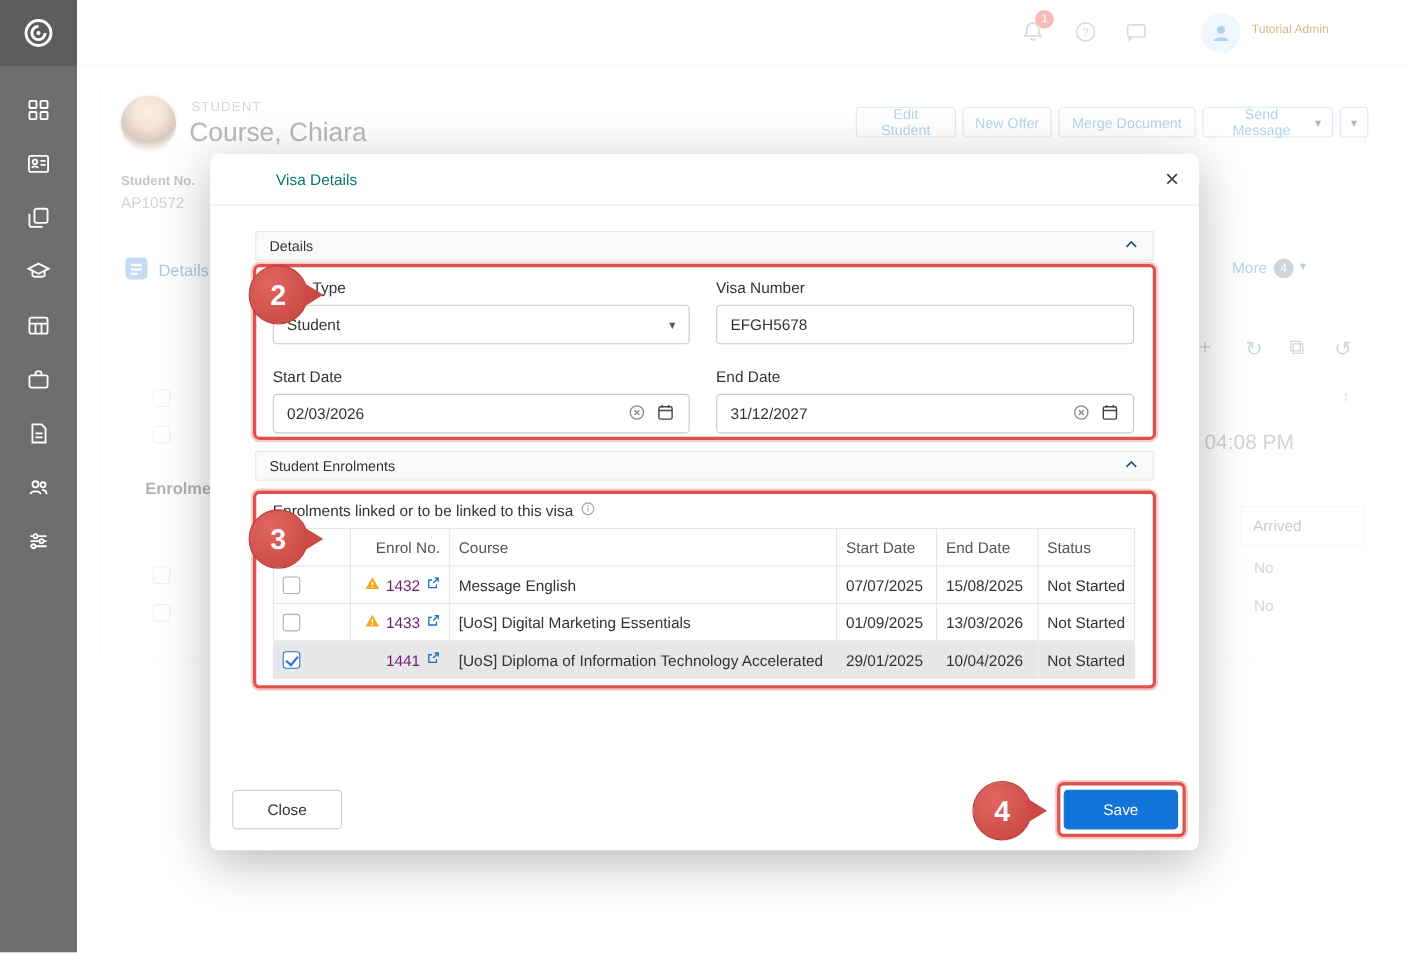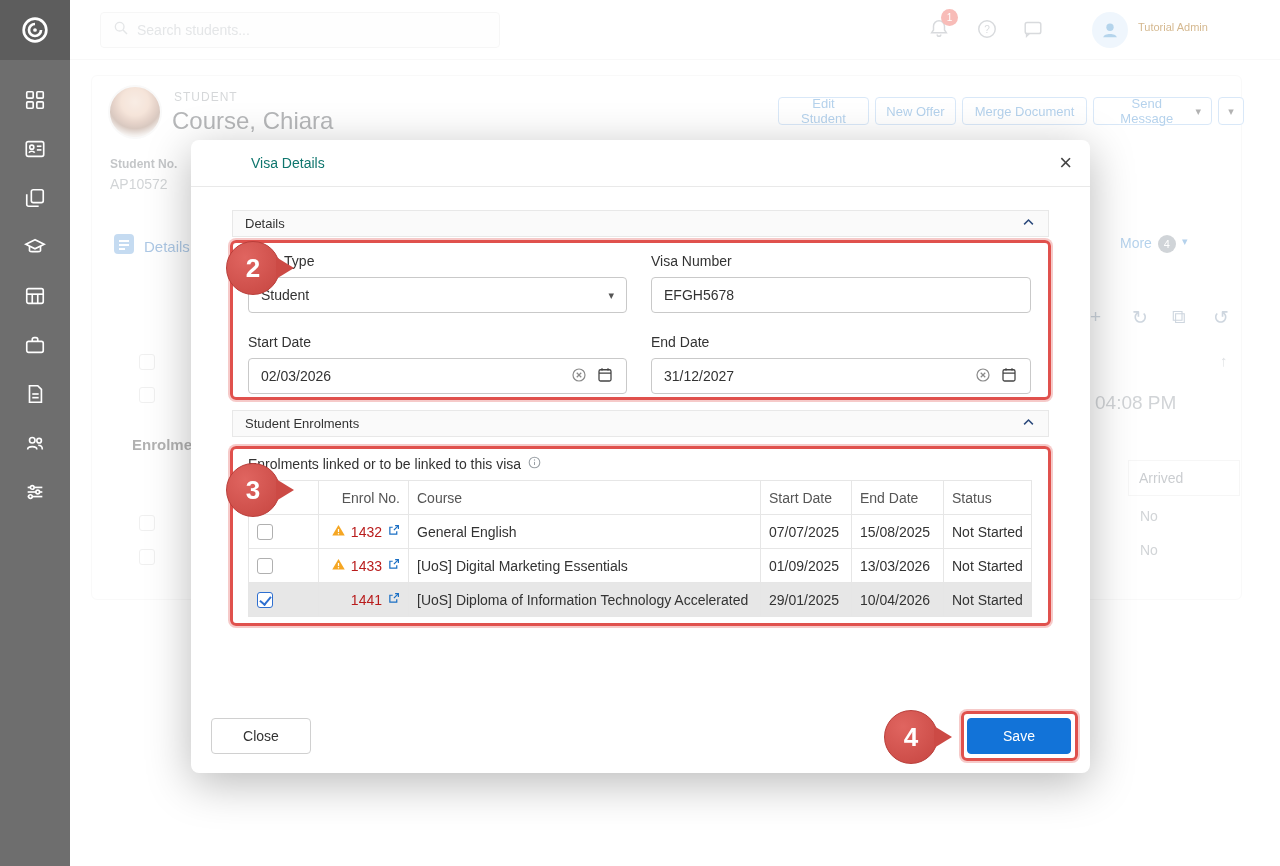--- a/index.html
+++ b/index.html
@@ -59,21 +59,21 @@
   .caret { font-size:11px; color:#555; }
   .cap { position:absolute; left:57px; top:315px; font-size:14px; color:#333; display:flex; align-items:center; gap:6px; }
 
   
   table.enrol { position:absolute; left:57px; top:340px; width:783px; border-collapse:collapse; table-layout:fixed; font-size:14px; color:#333; }
   table.enrol th, table.enrol td { border:1px solid #e6e6e6; padding:0 8px; height:34px; font-weight:normal; text-align:left; overflow:hidden; white-space:nowrap; }
   table.enrol th { color:#555; background:#fff; }
   td.cbcol, th.cbcol { text-align:center; }
   .col-enrol { text-align:right !important; }
   .enrol-cell { display:flex; align-items:center; justify-content:flex-end; gap:5px; }
-  .link { color:#b91c1c; text-decoration:none; }
+  .link { color:#701a75; text-decoration:none; }
   tr.selected td { background:#e7e7e7; }
 
   .cb { width:16px; height:16px; border:1px solid #b0b0b0; border-radius:3px; background:#fff; position:relative; display:inline-block; vertical-align:middle; }
   .cb.indet { border-color:#2e6fd0; }
   .cb.indet::after { content:""; position:absolute; inset:3px; background:#2e6fd0; }
   .cb.checked { border-color:#2e6fd0; }
   .cb.checked::after { content:""; position:absolute; left:4px; top:1px; width:5px; height:9px; border-right:2px solid #2e6fd0; border-bottom:2px solid #2e6fd0; transform:rotate(40deg); }
 
   .m-btn { position:absolute; top:578px; height:36px; border-radius:4px; font-size:14px; font-family:inherit; cursor:pointer; }
   .btn-close { left:20px; width:100px; background:#fff; border:1px solid #d0d0d0; color:#333; }
@@ -85,29 +85,20 @@
   .callout::after { content:""; position:absolute; right:-15px; top:50%; margin-top:-11px; border-left:18px solid #cc4a45; border-top:11px solid transparent; border-bottom:11px solid transparent; }
 </style>
 </head>
 <body>
 
 <div id="app">
 
   <div class="bg-layer">
 
     <div class="topbar">
-      <div class="search">
-        <span>
-          <svg width="16" height="16" viewBox="0 0 24 24">
-              <circle cx="10" cy="10" r="6.5" fill="none" stroke="#c3c7cb" stroke-width="2"></circle>
-              <line x1="15" y1="15" x2="21" y2="21" stroke="#c3c7cb" stroke-width="2"></line>
-            </svg>
-        </span>
-        <input type="text" placeholder="Search students..." style="">
-      </div>
 
       <span class="top-ic" style="left:858px">
         <svg width="22" height="22" viewBox="0 0 24 24">
             <path d="M12 3a6 6 0 0 0-6 6v4l-2 3h16l-2-3V9a6 6 0 0 0-6-6z" fill="none" stroke="#a9aeb4" stroke-width="1.6"></path>
             <path d="M10 18a2 2 0 0 0 4 0" fill="none" stroke="#a9aeb4" stroke-width="1.6"></path>
           </svg>
         <span class="badge">1</span>
       </span>
       <span class="top-ic" style="left:906px">
         <svg width="22" height="22" viewBox="0 0 24 24">
@@ -380,21 +371,21 @@
                     <circle cx="12" cy="17" r="1.2" fill="#fff"></circle>
                   </svg></span>
             <a class="link" href="#">1432</a>
             <span><svg width="13" height="13" viewBox="0 0 16 16" fill="none" stroke="#1a6fc4" stroke-width="1.5">
                     <path d="M7 4H3.5v8.5H12V9"></path>
                     <path d="M8.5 7.5L14 2"></path>
                     <path d="M10 2h4v4"></path>
                   </svg></span>
           </span>
             </td>
-          <td>General English</td>
+          <td>Message English</td>
           <td>07/07/2025</td>
           <td>15/08/2025</td>
           <td>Not Started</td>
         </tr>
         <tr>
           <td class="cbcol"><span class="cb"></span></td>
           <td>
               <span class="enrol-cell">
             <span><svg width="15" height="15" viewBox="0 0 24 24">
                     <path d="M12 3L22 20H2z" fill="#f5a623"></path>

